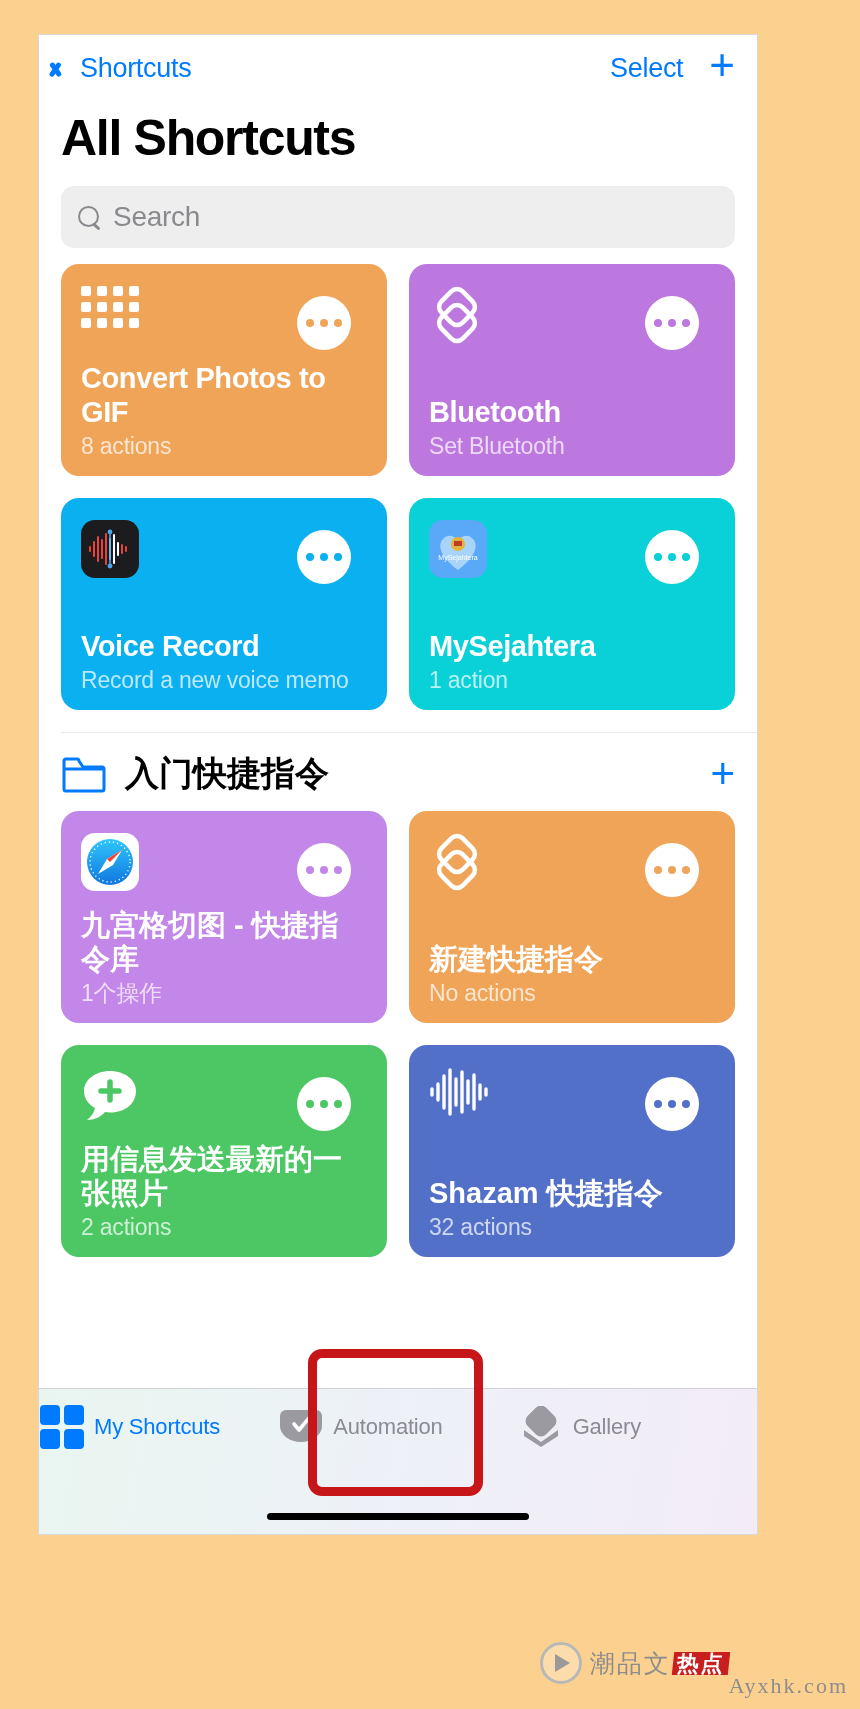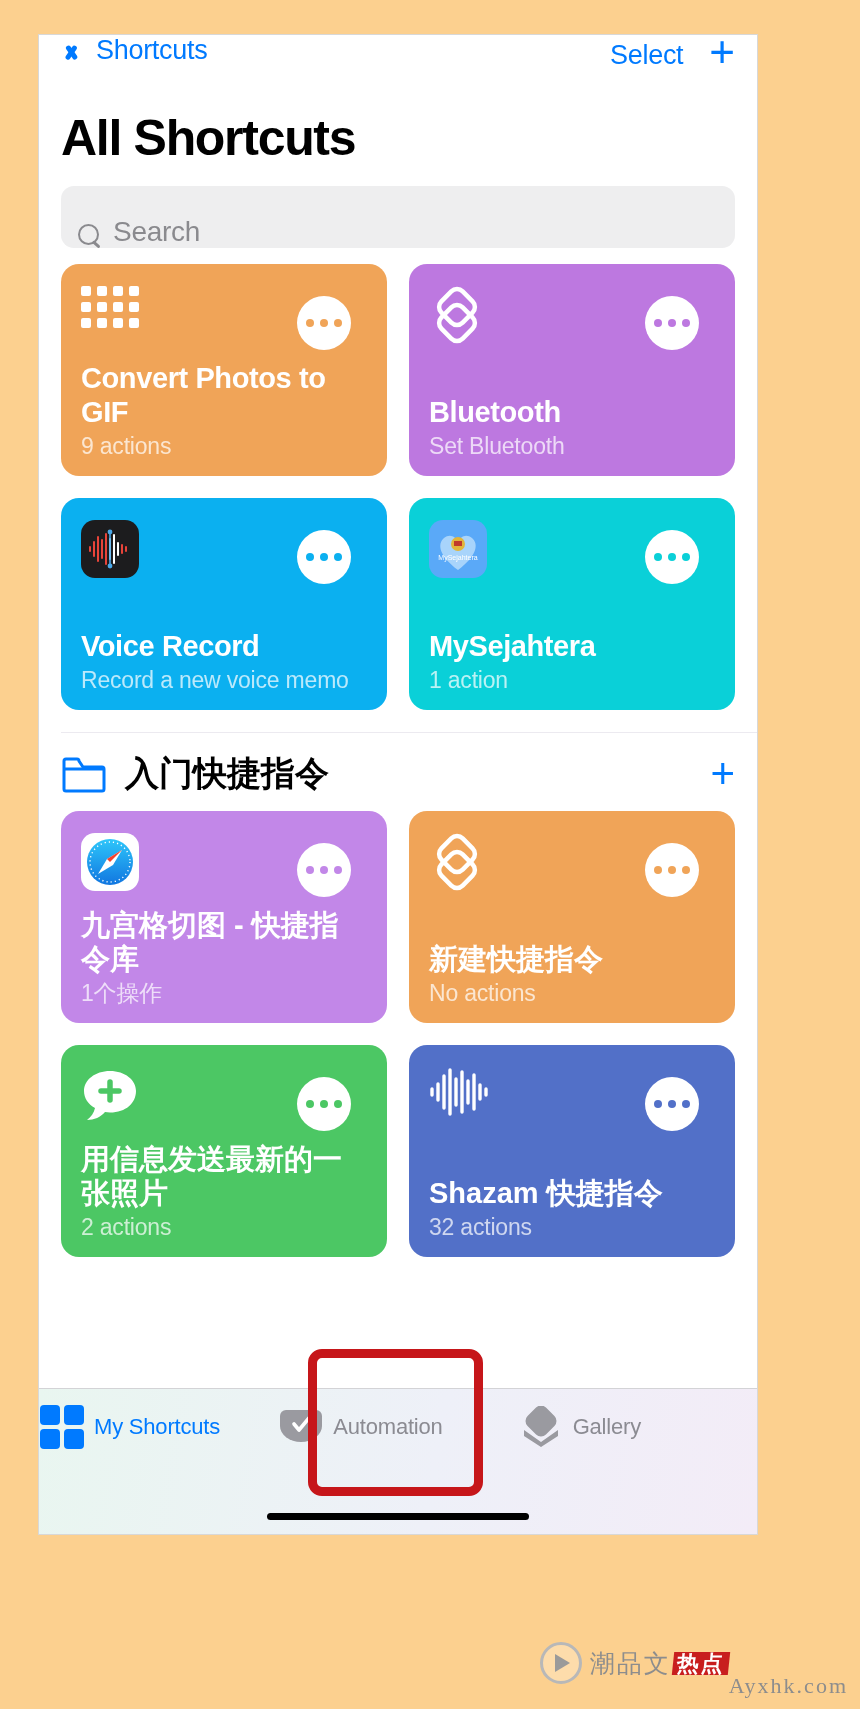--- a/index.html
+++ b/index.html
@@ -25,22 +25,22 @@
     overflow: hidden;
     display: flex;
     flex-direction: column;
   }
 
   
   .navbar {
     height: 66px;
     flex: 0 0 66px;
     display: flex;
-    align-items: flex-start;
-    padding: 0 22px 0 34px;
+    align-items: center;
+    padding: 0 22px 0 18px;
     position: relative;
     gap: 24px;
   }
   .nav-back {
     display: flex;
     align-items: center;
     gap: 6px;
     cursor: pointer;
   }
   .chev {
@@ -95,21 +95,21 @@
     line-height: 1.1;
   }
 
   
   .search-wrap { padding: 6px 22px 0 22px; }
   .search-bar {
     height: 62px;
     background: #eeeeef;
     border-radius: 13px;
     display: flex;
-    align-items: flex-end;
+    align-items: center;
     padding: 0 16px;
     gap: 11px;
     cursor: text;
   }
   .mag {
     width: 25px; height: 25px;
     position: relative;
     flex: 0 0 25px;
   }
   .mag::before {
@@ -387,21 +387,21 @@
               <span></span>
           </div>
           <div class="more">
             <i style="background:#f0a458"></i>
               <i style="background:#f0a458"></i>
               <i style="background:#f0a458"></i>
           </div>
         </div>
         <div class="card-spacer"></div>
         <div class="card-title">Convert Photos to GIF</div>
-        <div class="card-sub">9 actions</div>
+        <div class="card-sub">8 actions</div>
       </div>
 
       <div class="card" style="background:#bd78e0">
         <div class="card-top">
           <svg class="ic layers" viewBox="0 0 58 58">
             <rect x="13" y="6" width="30" height="30" rx="8" transform="rotate(45 28 21)" fill="none" stroke="#fff" stroke-width="4.5"></rect>
             <rect x="13" y="22" width="30" height="30" rx="8" transform="rotate(45 28 37)" fill="none" stroke="#fff" stroke-width="4.5"></rect>
           </svg>
           <div class="more">
             <i style="background:#bd78e0"></i>

